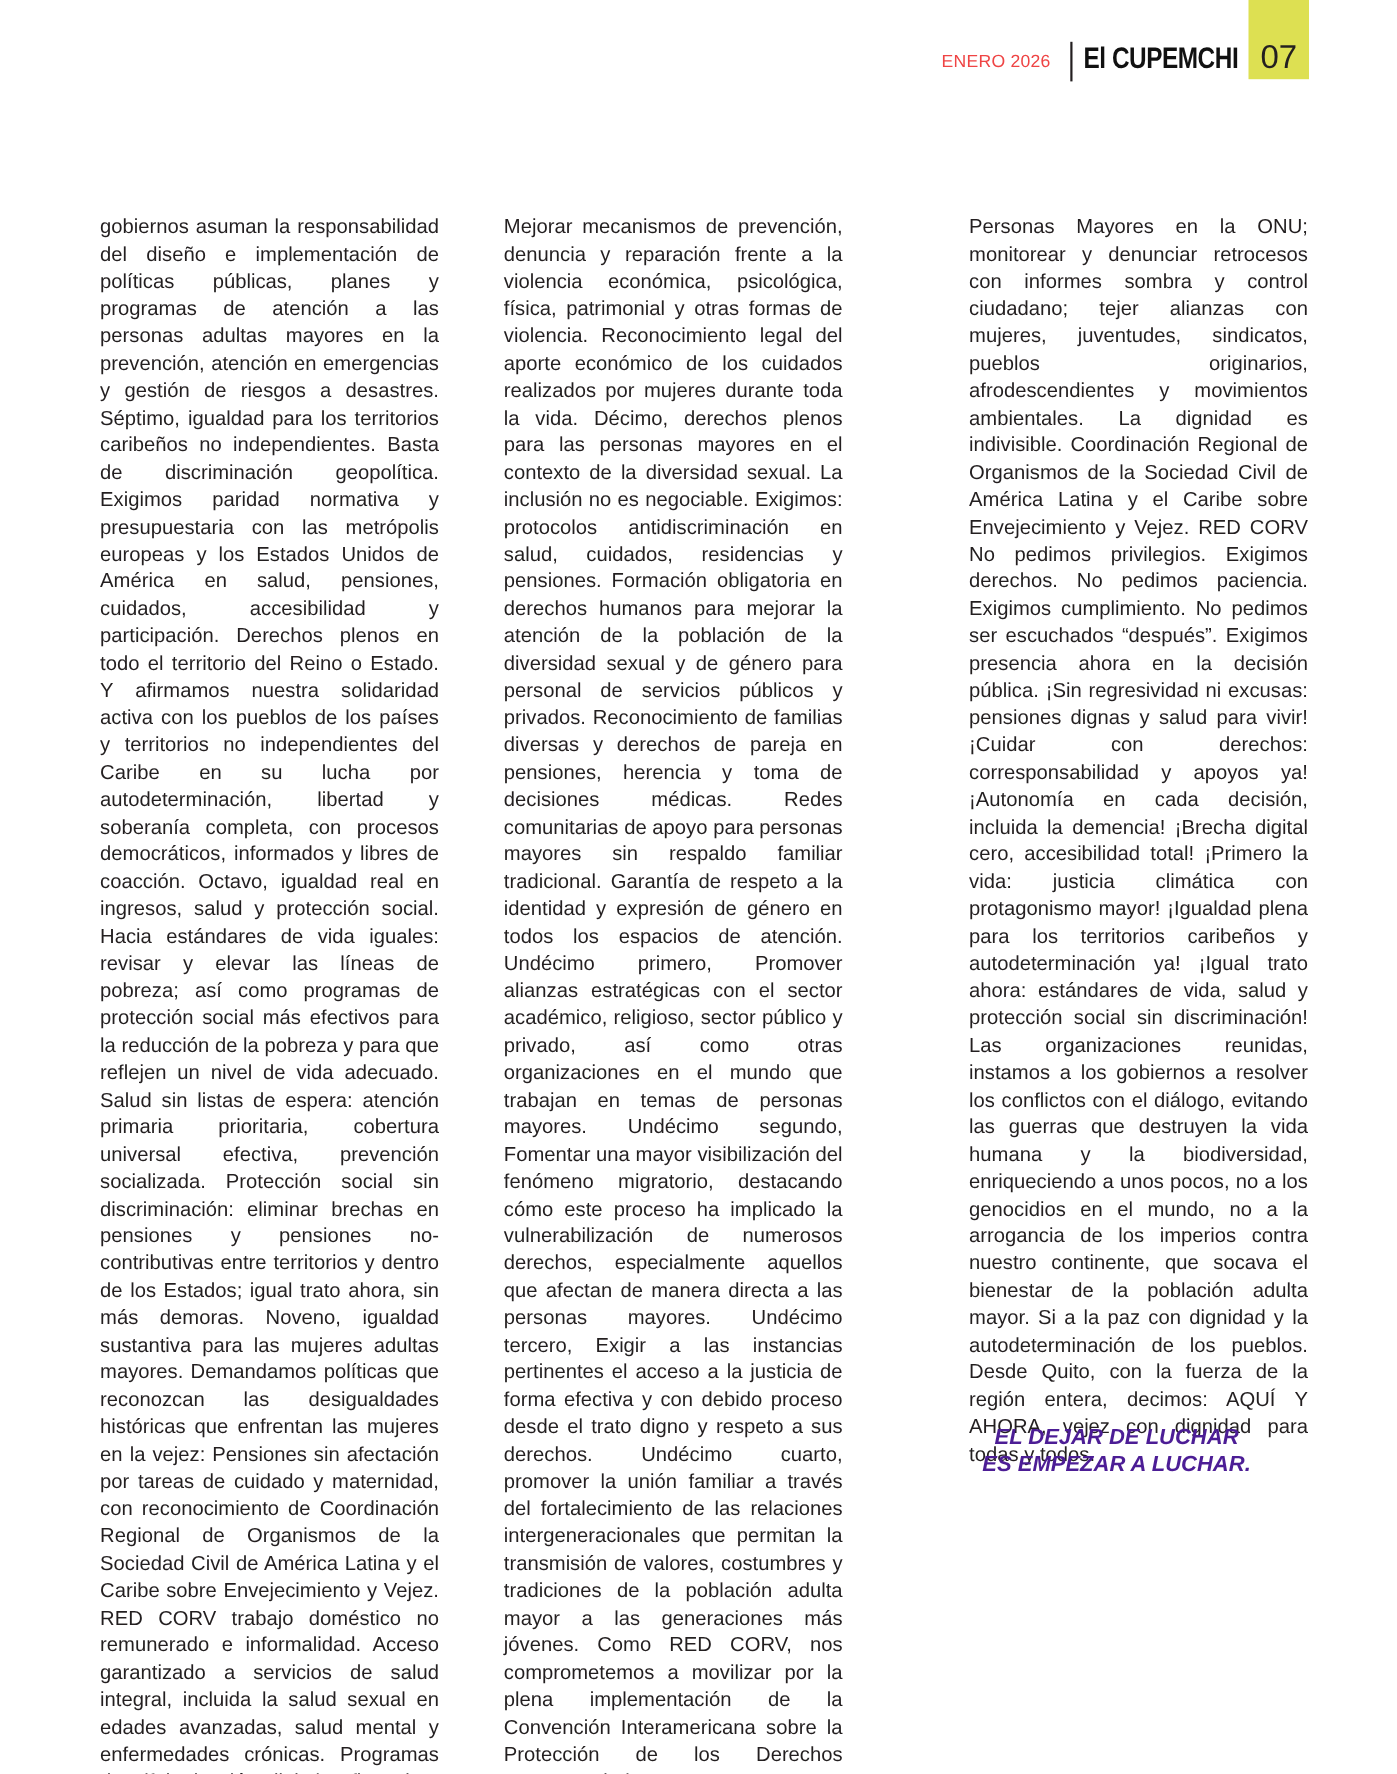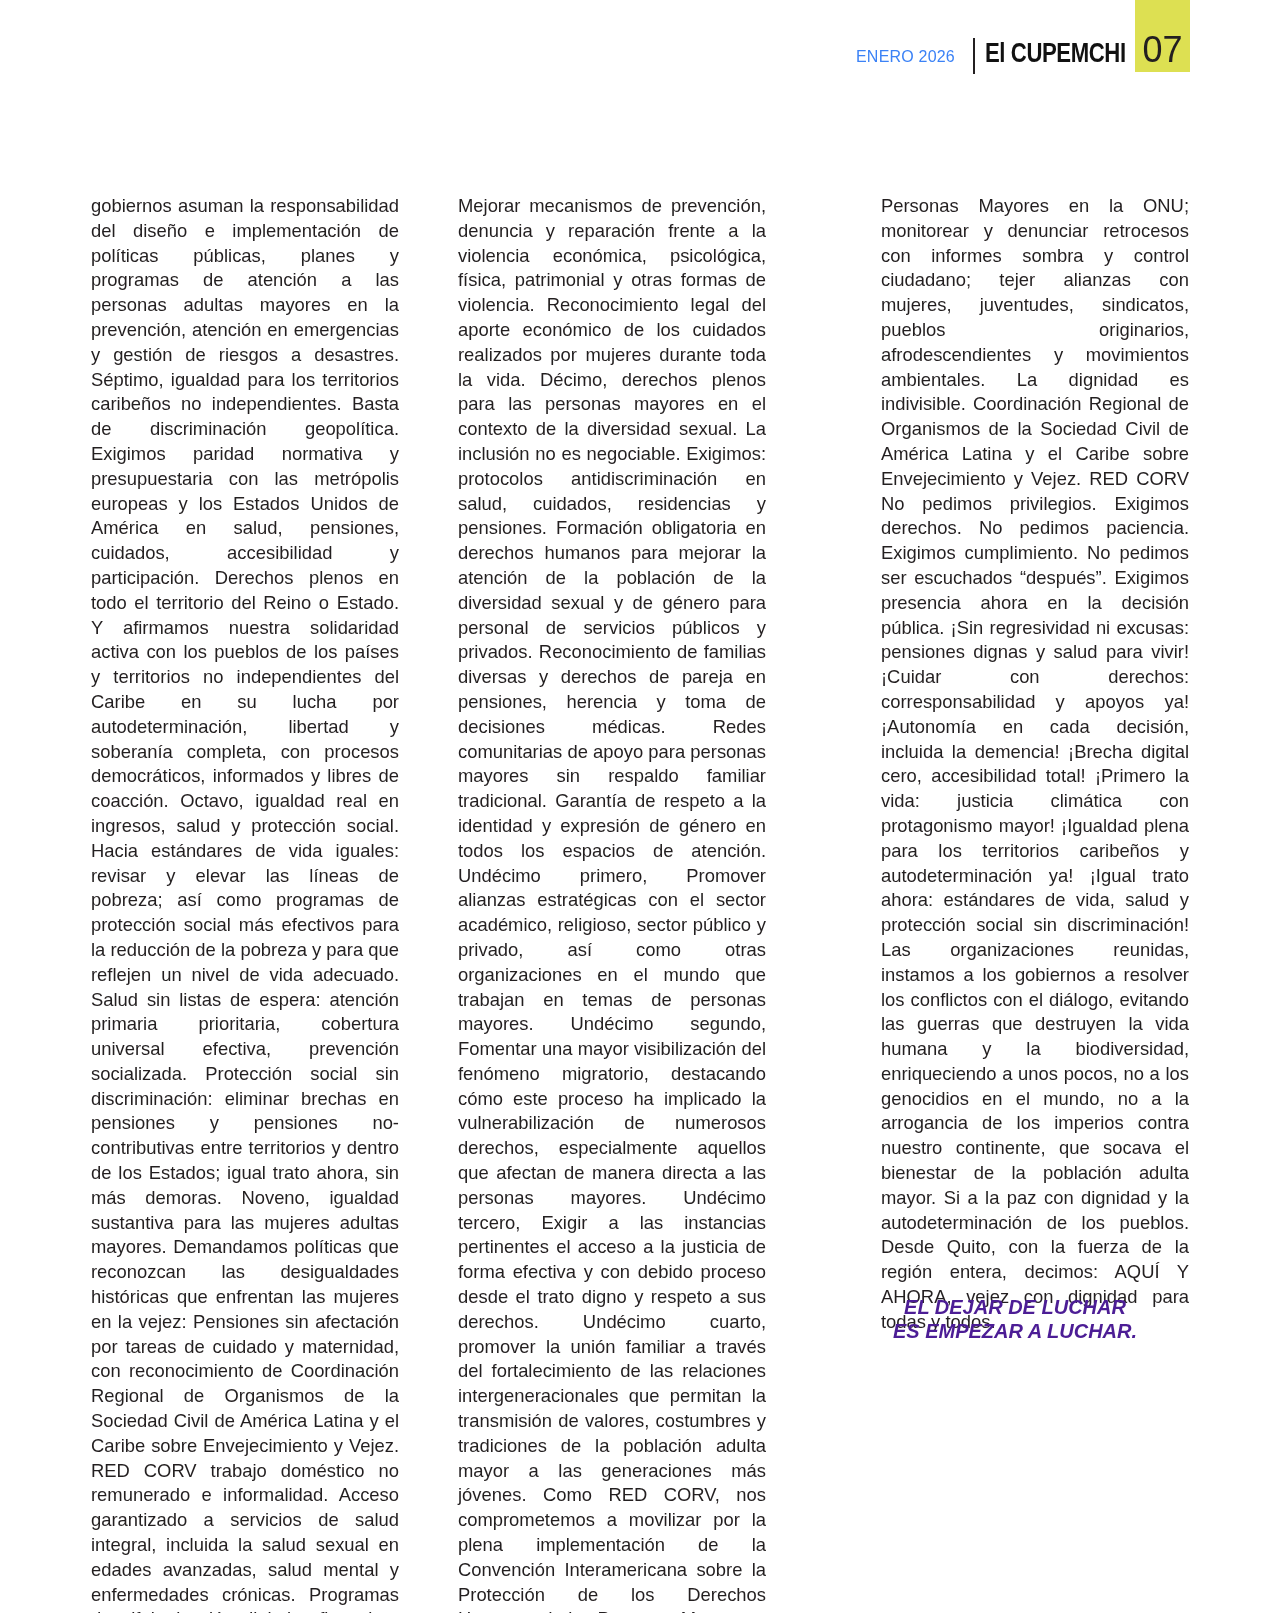--- a/index.html
+++ b/index.html
@@ -1,25 +1,25 @@
 <!DOCTYPE html>
 <html><head>
 <meta charset="utf-8">
 <style>
   html, body { margin: 0; padding: 0; background: #ffffff; }
   body { width: 1270px; height: 1613px; position: relative; overflow: hidden;
          font-family: "Liberation Sans", sans-serif; color: #231f20; }
   .header { position: absolute; top: 0; left: 0; width: 1270px; height: 80px; }
-  .hdr-date { position: absolute; left: 856px; top: 48px; font-size: 16px; letter-spacing: 0.2px; color: #3b82f6; }
+  .hdr-date { position: absolute; left: 856px; top: 48px; font-size: 16px; letter-spacing: 0.2px; color: #ef4444; }
   .hdr-sep { position: absolute; left: 973px; top: 38px; width: 2px; height: 36px; background: #231f20; }
   .hdr-title { position: absolute; left: 985px; top: 38px; font-size: 27px; font-weight: bold;
                letter-spacing: -0.5px; transform: scaleX(0.82); transform-origin: left top; color: #111; }
   .hdr-page { position: absolute; left: 1135px; top: 0; width: 55px; height: 72px; background: #dde052;
               display: flex; align-items: flex-end; justify-content: center; padding-bottom: 0; }
-  .hdr-page span { font-size: 36px; line-height: 1; margin-bottom: 4px; color: #231f20; }
+  .hdr-page span { font-size: 30px; line-height: 1; margin-bottom: 4px; color: #231f20; }
   .col { position: absolute; top: 178px; width: 340px; font-size: 18.4px; line-height: 24.8px;
          text-align: justify; hyphens: manual; color: #231f20; }
   .col p { margin: 16px; }
   .col1 { left: 75px; }
   .col2 { left: 442px; }
   .col3 { left: 865px; }
   .quote { position: absolute; left: 845px; top: 1295px; width: 340px; text-align: center;
            font-weight: bold; font-style: italic; font-size: 20px; line-height: 24px; color: #4c1d95; }
   .quote div { display: block; }
 </style>

